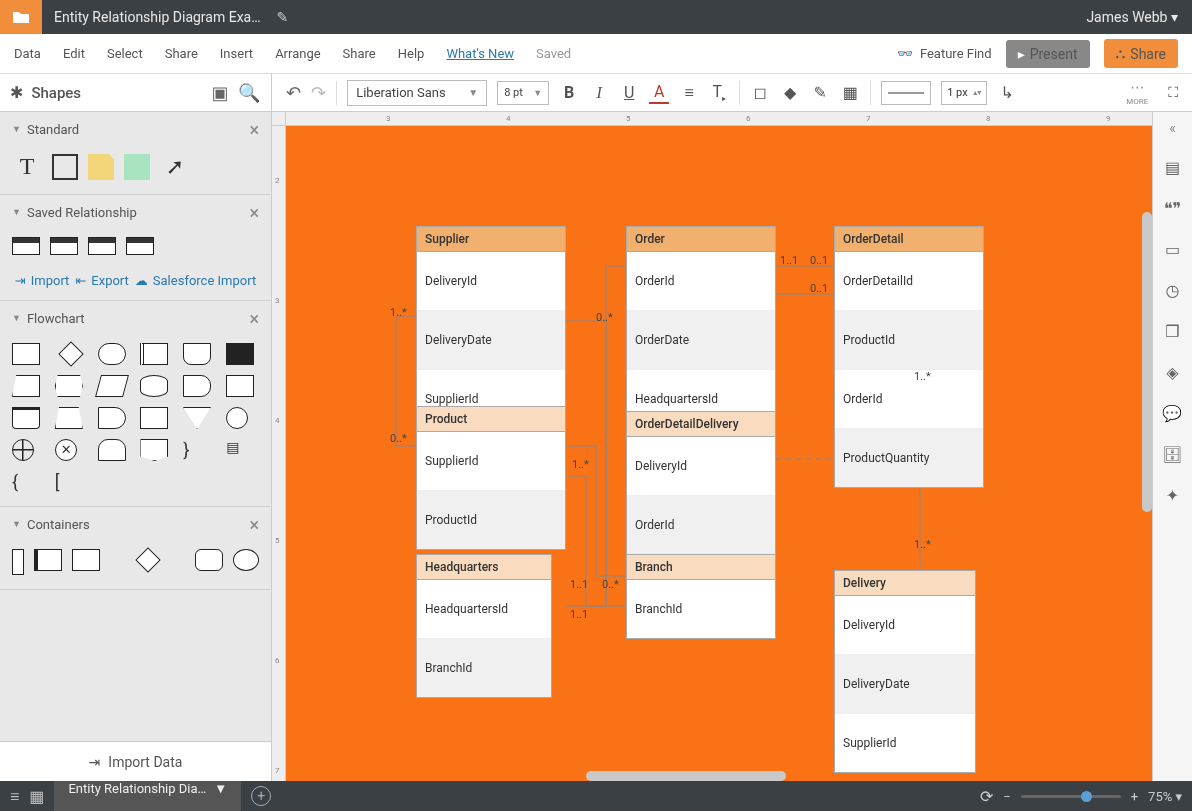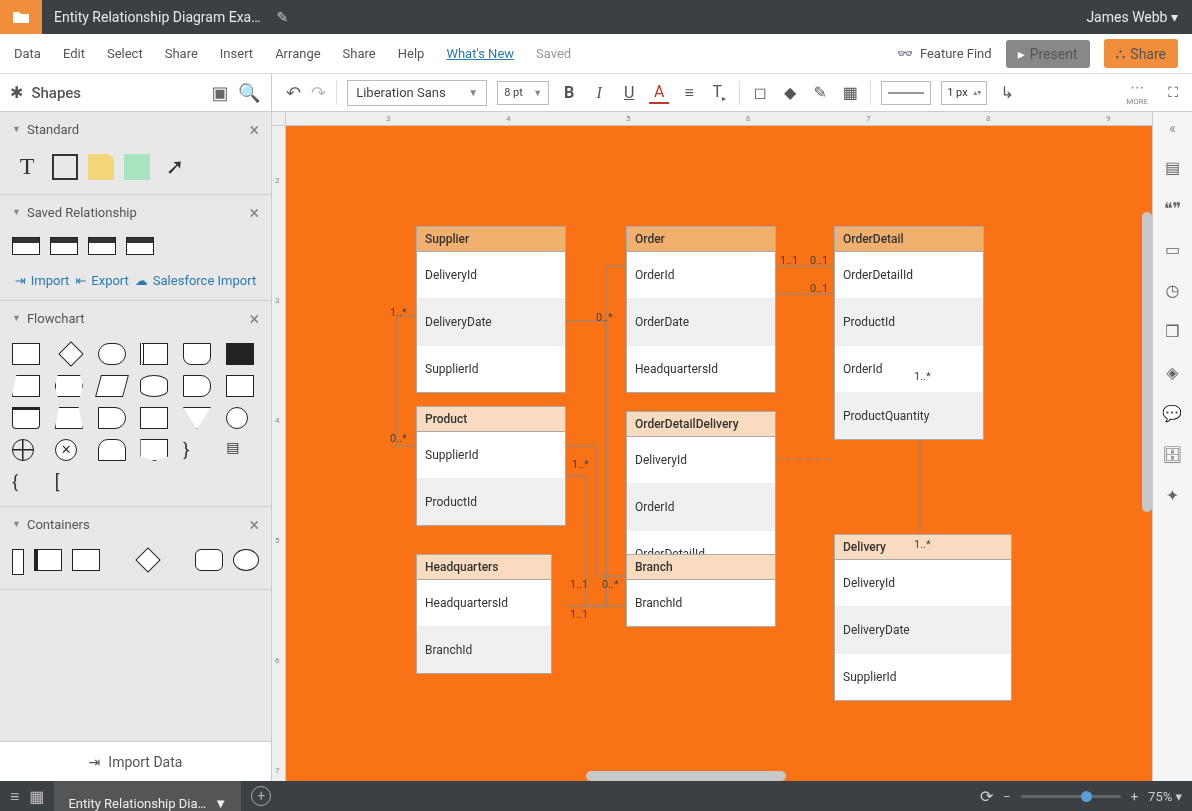--- a/index.html
+++ b/index.html
@@ -63,34 +63,34 @@
 .importdata{margin-top:auto;border-top:1px solid #ccc;background:#fff;height:40px;display:flex;align-items:center;justify-content:center;gap:8px;color:#555;font-size:14px}
 .canvas-wrap{flex:1;position:relative;background:#e8e8e8}
 .ruler-h{position:absolute;top:0;left:14px;right:0;height:14px;background:#eee;border-bottom:1px solid #ccc;font-size:8px;color:#888;overflow:hidden}
 .ruler-h .tick{position:absolute;top:2px}
 .ruler-v{position:absolute;top:14px;left:0;width:14px;bottom:0;background:#eee;border-right:1px solid #ccc;font-size:8px;color:#888}
 .ruler-v .tick{position:absolute;left:3px}
 .rcorner{position:absolute;top:0;left:0;width:14px;height:14px;background:#eee;border-right:1px solid #ccc;border-bottom:1px solid #ccc}
 .canvas{position:absolute;top:14px;left:14px;right:0;bottom:0;background:#f97316;overflow:hidden}
 .entity{position:absolute;border:1px solid #aaa;background:#fff;font-size:12px}
 .entity .eh{padding:5px 8px;font-weight:500;border-bottom:1px solid #aaa}
-.entity .er{padding:16px 8px;border-bottom:1px solid #eee}
+.entity .er{padding:22px 8px;border-bottom:1px solid #eee}
 .entity .er:nth-child(odd){background:#f0f0f0}
 .entity .er:last-child{border-bottom:none}
 .eh-o{background:#f2b06e}
 .eh-l{background:#f9dcc0}
 .conn{position:absolute;font-size:11px;color:#444}
 svg.lines{position:absolute;top:0;left:0;width:100%;height:100%;pointer-events:none}
 svg.lines line,svg.lines path{stroke:#888;stroke-width:1;fill:none}
 .rpanel{width:40px;background:#f5f5f5;border-left:1px solid #ccc;display:flex;flex-direction:column;align-items:center;padding-top:8px;gap:22px}
 .rpanel .rchev{font-size:14px;color:#888}
 .rpanel .ri{font-size:16px;color:#666;cursor:pointer}
 .statusbar{position:absolute;bottom:0;left:0;right:0;height:30px;background:#3b4045;display:flex;align-items:center;padding:0 10px;color:#ccc}
 .sb-ico{font-size:16px;margin-right:10px;color:#bbb}
-.page-tab{background:#555;height:30px;display:flex;align-items:flex-end;padding:0 14px;font-size:13px;color:#eee;gap:8px}
+.page-tab{background:#555;height:30px;display:flex;align-items:flex-start;padding:0 14px;font-size:13px;color:#eee;gap:8px}
 .add-page{width:20px;height:20px;border:1.5px solid #aaa;border-radius:50%;display:flex;align-items:center;justify-content:center;margin-left:10px;color:#aaa;font-size:14px}
 .sb-right{margin-left:auto;display:flex;align-items:center;gap:10px}
 .zoom-slider{width:100px;height:3px;background:#666;position:relative;border-radius:2px}
 .zoom-slider::after{content:"";position:absolute;left:60px;top:-4px;width:11px;height:11px;background:#5aa0d8;border-radius:50%}
 .er-ico{width:28px;height:18px;border:1.5px solid #222;position:relative;background:#fff}
 .er-ico::before{content:"";position:absolute;top:0;left:0;right:0;height:5px;background:#333}
 .scroll-v{position:absolute;right:0;top:100px;width:10px;height:300px;background:#c8c8c8;border-radius:5px}
 .scroll-h{position:absolute;bottom:0;left:300px;height:10px;width:200px;background:#c8c8c8;border-radius:5px}
 </style>
 </head>
@@ -338,21 +338,21 @@
       </div>
       <div class="entity" style="left:130px;top:428px;width:136px">
         <div class="eh eh-l">Headquarters</div>
         <div class="er">HeadquartersId</div>
         <div class="er">BranchId</div>
       </div>
       <div class="entity" style="left:340px;top:428px;width:150px">
         <div class="eh eh-l">Branch</div>
         <div class="er">BranchId</div>
       </div>
-      <div class="entity" style="left:548px;top:408px;width:178px">
+      <div class="entity" style="left:548px;top:444px;width:142px">
         <div class="eh eh-l">Delivery</div>
         <div class="er">DeliveryId</div>
         <div class="er">DeliveryDate</div>
         <div class="er">SupplierId</div>
       </div>
 
       <span class="conn" style="left:104px;top:180px">1..*</span>
       <span class="conn" style="left:104px;top:306px">0..*</span>
       <span class="conn" style="left:286px;top:332px">1..*</span>
       <span class="conn" style="left:310px;top:185px">0..*</span>

